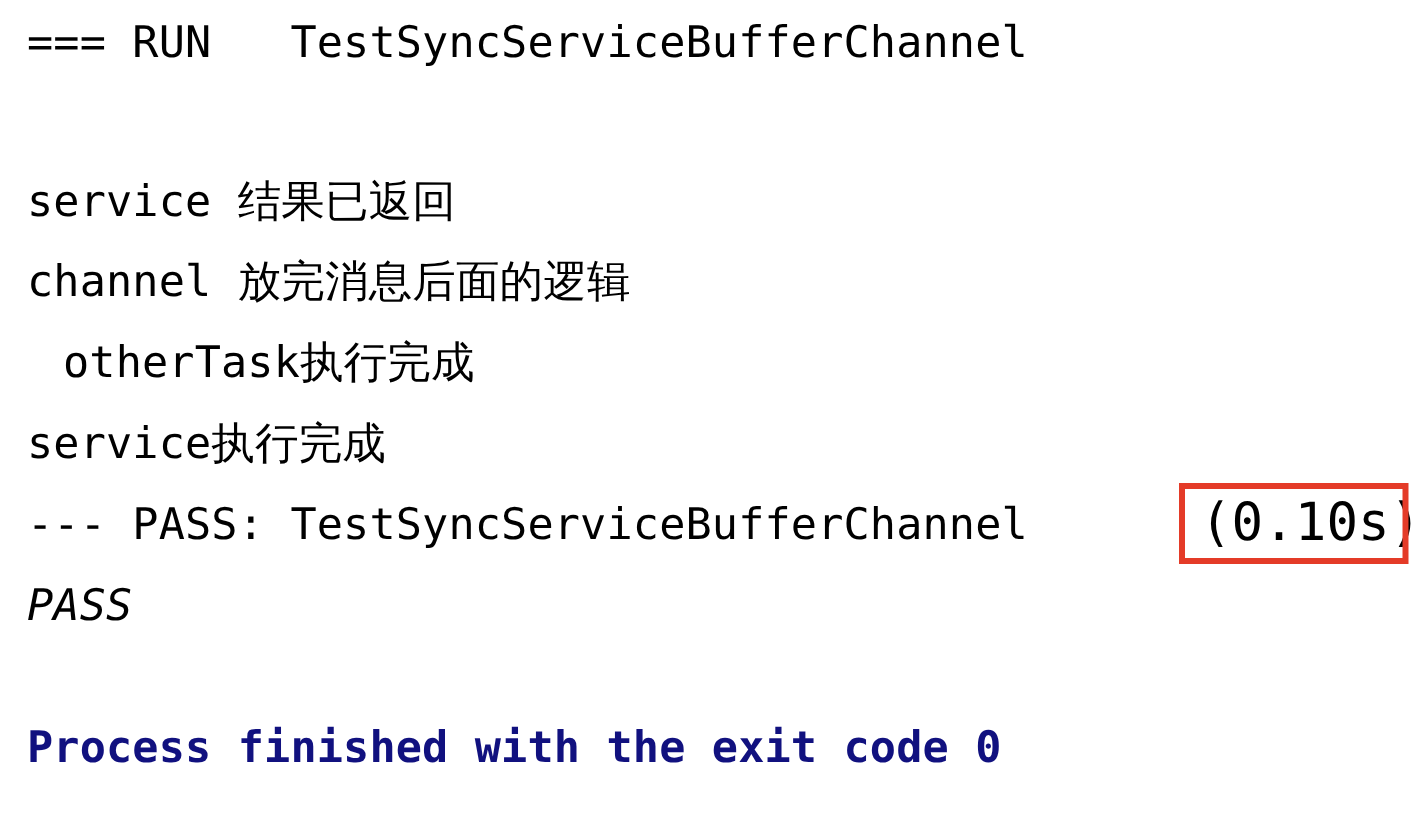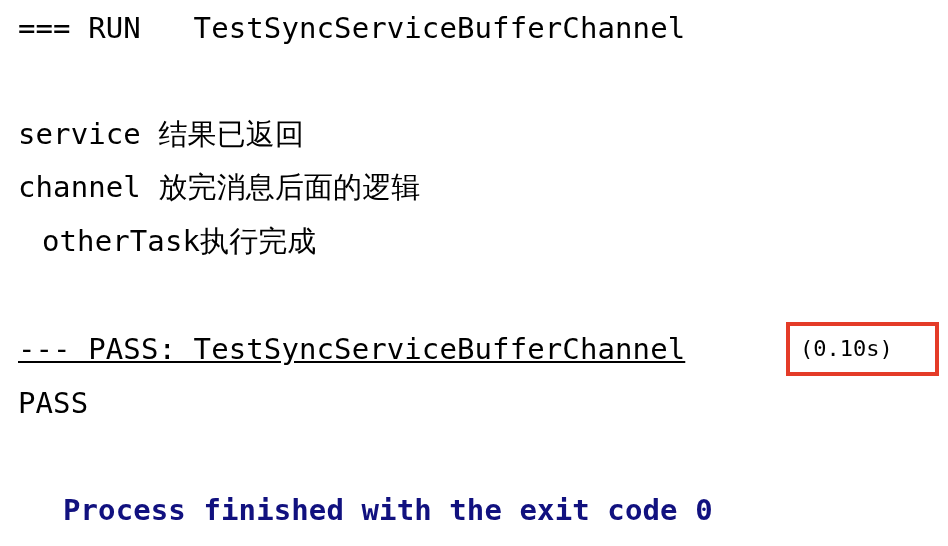--- a/index.html
+++ b/index.html
@@ -58,46 +58,47 @@
     background: transparent;
     pointer-events: none;
   }
 
   .duration-text {
     position: absolute;
     left: 800px;
     top: 322px;
     height: 64px;
     line-height: 54px;
-    font-size: 22px;
+    font-size: 35px;
     white-space: pre;
     color: #000000;
     font-family: "DejaVu Sans Mono", "Liberation Mono", monospace;
   }
 </style>
 </head>
 <body>
 
 <div id="console">
 
   <div class="line" style="top:2px;">=== RUN   TestSyncServiceBufferChannel</div>
 
 
   <div class="line" style="top:161px;">channel 放完消息后面的逻辑</div>
 
   <div class="line" style="top:108px;">service 结果已返回</div>
 
   <div class="line" style="top:215px;margin-left:24px;">otherTask执行完成</div>
 
+  <div class="line" style="top:269px;">service执行完成</div>
 
-  <div class="line passline" style="top:323px;text-decoration:underline;">--- PASS: TestSyncServiceBufferChannel</div>
+  <div class="line passline" style="top:323px;">--- PASS: TestSyncServiceBufferChannel</div>
 
   <div class="duration-text">(0.10s)</div>
 
   <div class="duration-wrap"></div>
 
-  <div class="line" style="top:377px;">PASS</div>
+  <div class="line" style="top:377px;font-style:italic;">PASS</div>
 
   <div class="line blank" style="top:430px;"></div>
 
-  <div class="line exitline" style="top:484px;margin-left:45px;">Process finished with the exit code 0</div>
+  <div class="line exitline" style="top:472px;">Process finished with the exit code 0</div>
 
 </div>
 
 </body></html>

